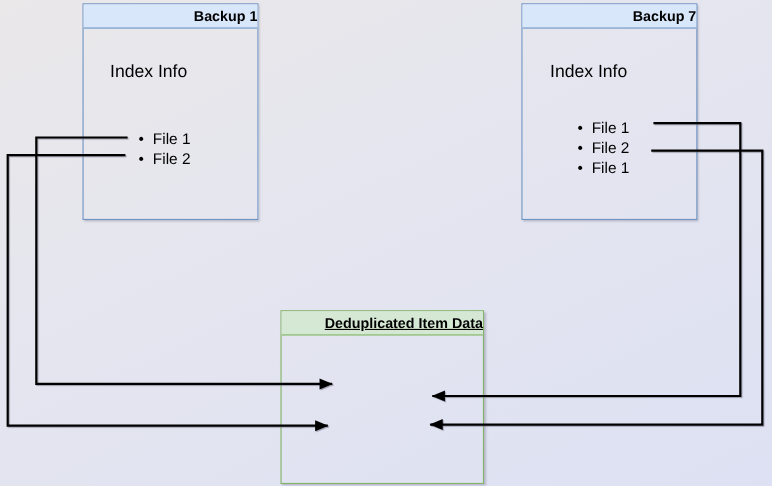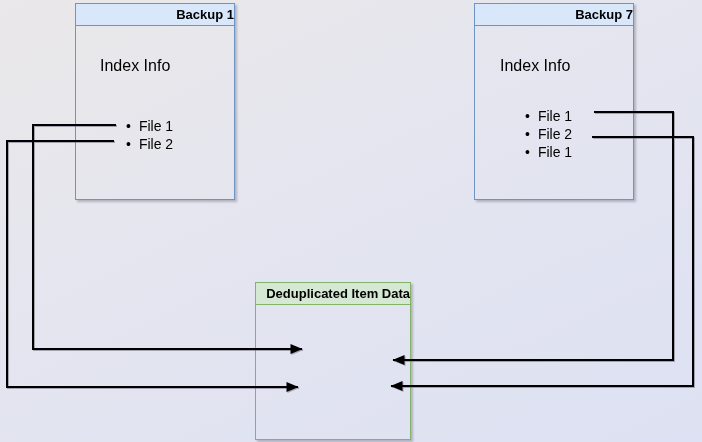--- a/index.html
+++ b/index.html
@@ -25,21 +25,21 @@
     height: 21px;
     border-bottom: 1px solid;
     border-color: inherit;
     display: flex; align-items: center; justify-content: flex-end;
     font-size: 13px; font-weight: bold; color: #000;
   }
   .blue  .box-header { background: var(--blue-header-fill); border-bottom-color: var(--blue-border); }
   .green .box-header { background: var(--green-header-fill); border-bottom-color: var(--green-border); }
   #backup1-box { left: 75px;  top: 3px;   width: 160px; height: 197px; }
   #backup2-box { left: 474px; top: 3px;   width: 160px; height: 197px; }
-  #dedup-box   { left: 255px; top: 282px; width: 156px; height: 158px; }
+  #dedup-box   { left: 255px; top: 282px; width: 185px; height: 158px; text-decoration: underline; }
   .subtitle {
     position: absolute;
     font-size: 16px; color: #000;
   }
   #backup1-box .subtitle { left: 24px; top: 53px; }
   #backup2-box .subtitle { left: 25px; top: 53px; }
   ul.item-list {
     position: absolute;
     margin: 0; padding: 0; list-style: none;
     font-size: 14px; color: #000;

